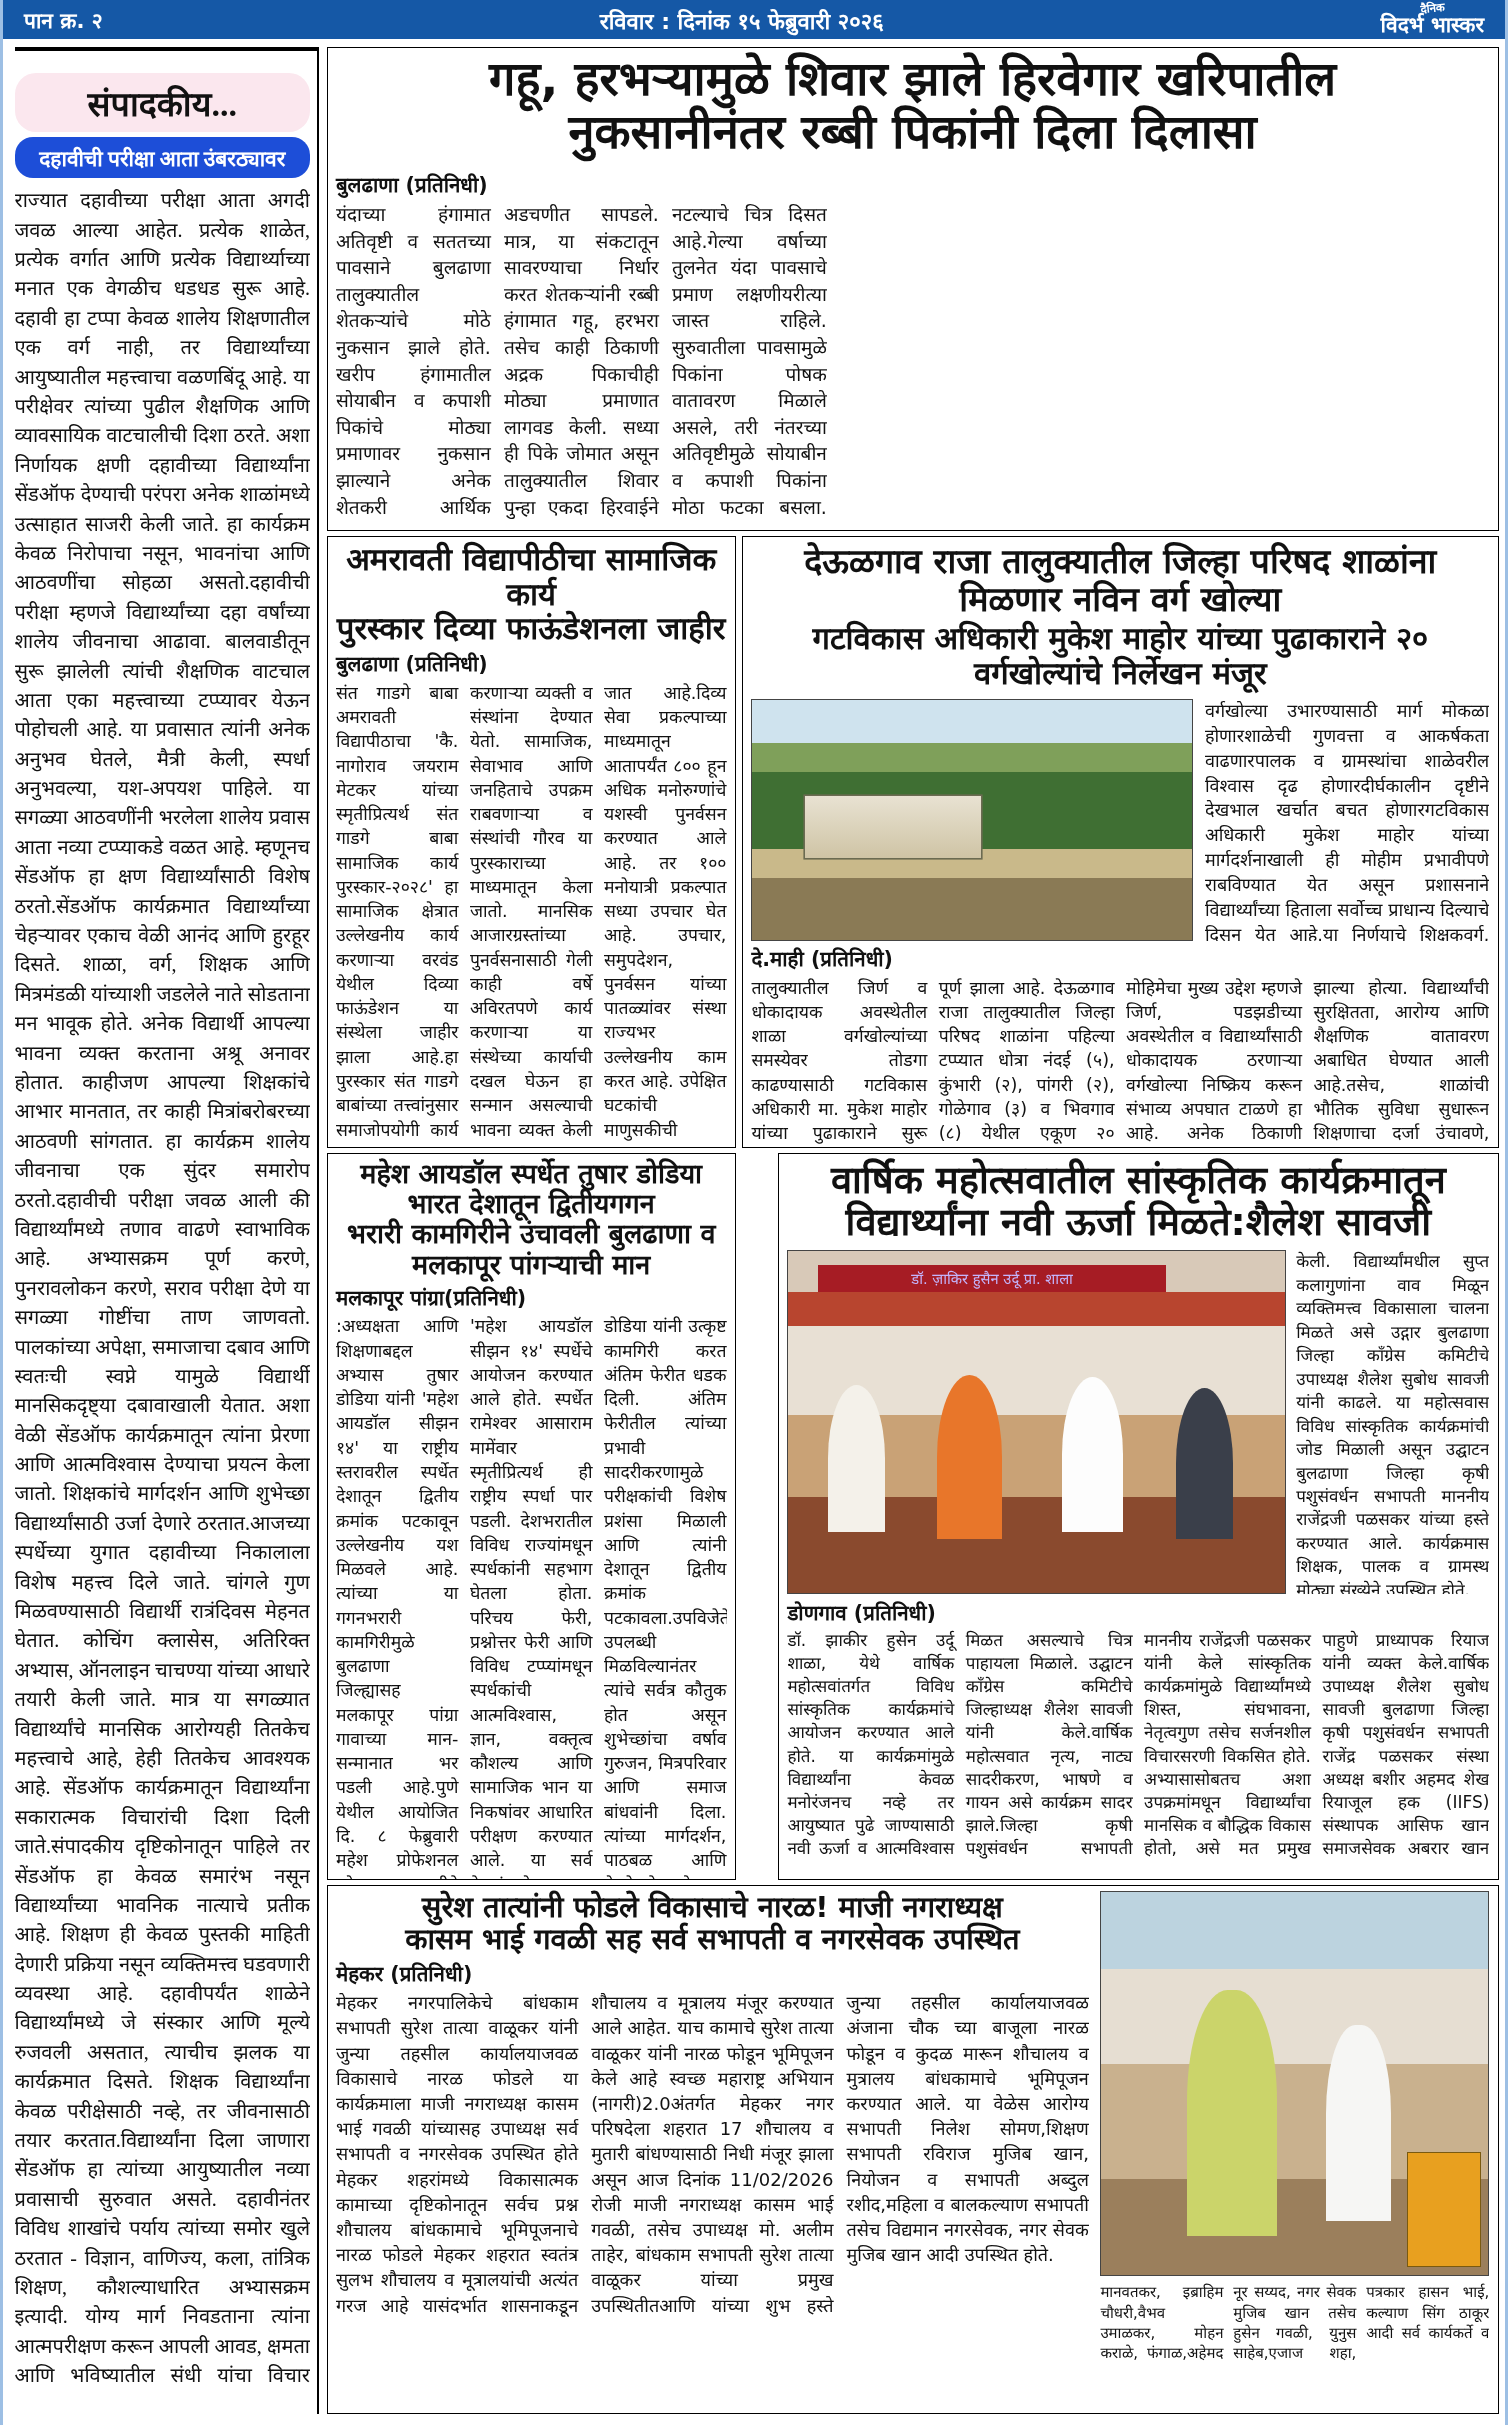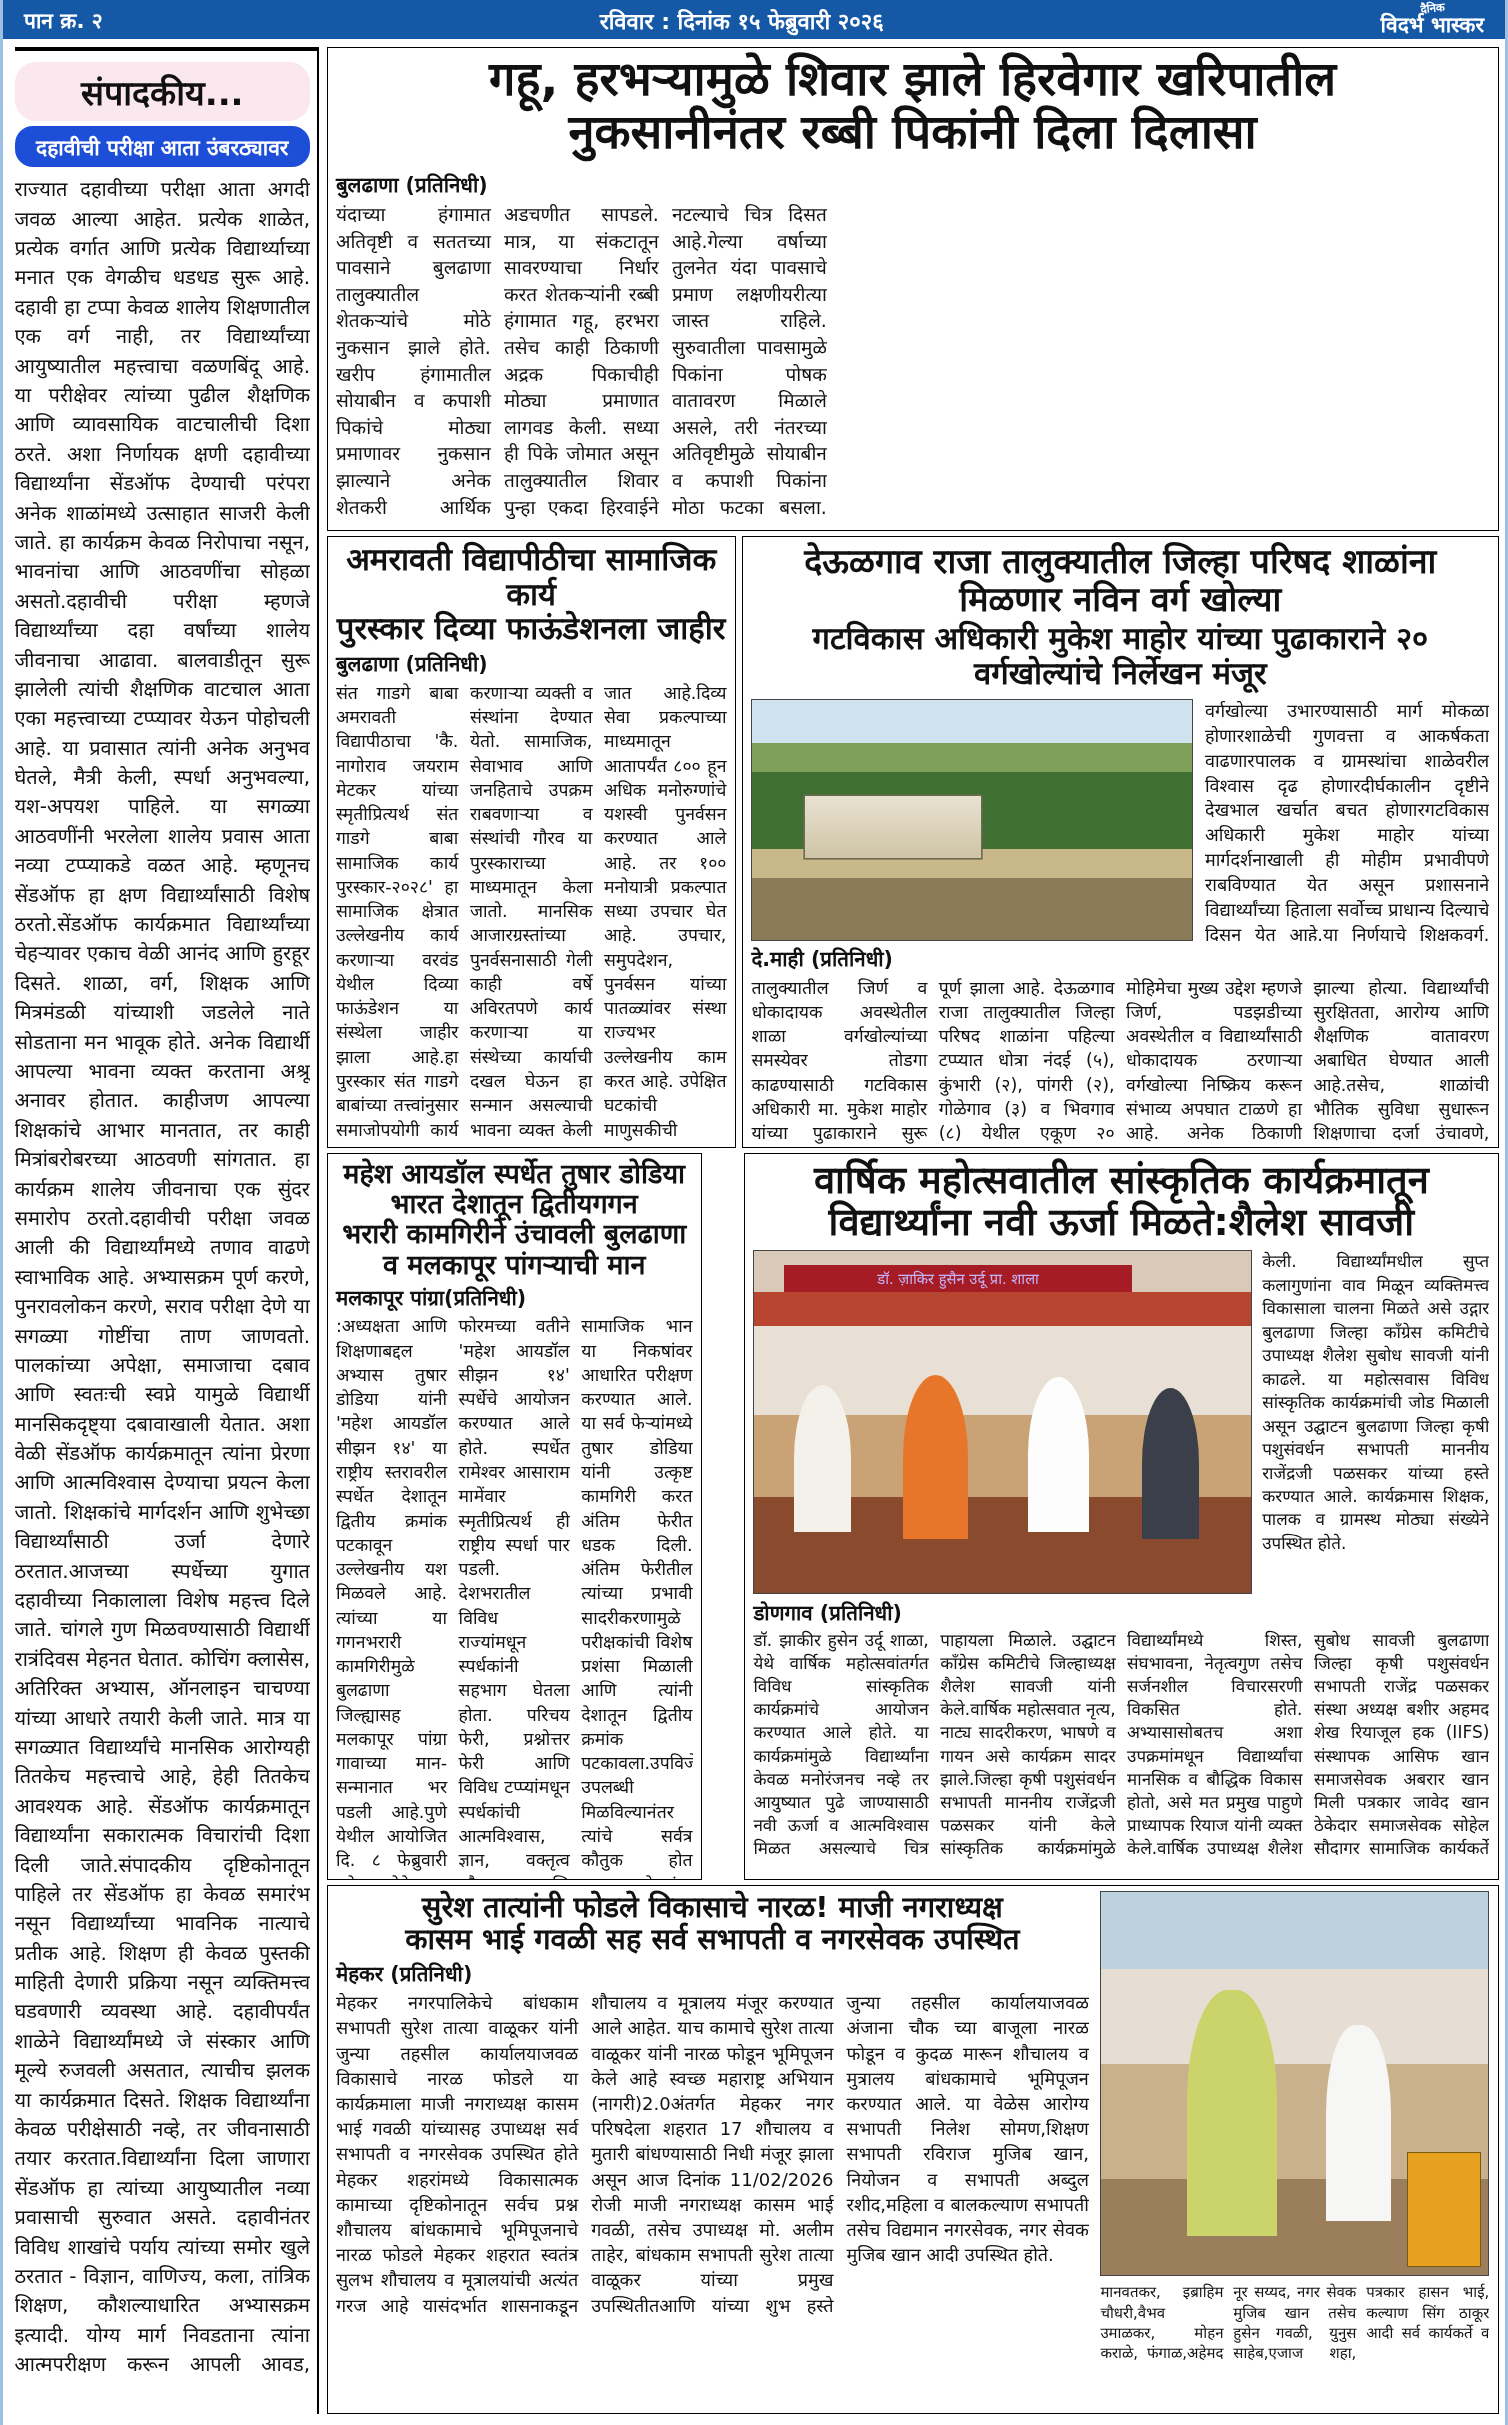--- a/index.html
+++ b/index.html
@@ -13,21 +13,21 @@
   .topbar .pageno{ font-size:21px; font-weight:bold; }
   .topbar .dateline{ font-size:22px; font-weight:bold; }
   .masthead{ text-align:center; line-height:1; }
   .masthead .m-top{ display:block; font-size:11.5px; font-weight:bold; transform:rotate(-6deg); }
   .masthead .m-main{ display:block; font-size:21px; font-weight:bold; }
   
   .content{ display:flex; padding:8.2px 6.5px 4.9px 11.5px; gap:8.2px; height:2380px; }
   .edit-col{ width:304px; flex:none; }
   .main-col{ flex:1; display:flex; flex-direction:column; gap:4.9px; }
   
-  .edit-col{ border-top:4.1px solid #000; padding-top:11px; border-right:2.5px double #000; padding-right:6.5px;}
+  .edit-col{ border-top:4.1px solid #000; padding-top:22px; border-right:2.5px double #000; padding-right:6.5px;font-family:Liberation Serif, serif;}
   .edit-title{ background:#fbe7ee; border-radius:21px; text-align:center;
     font-size:34px; font-weight:bold; padding:6.5px 0; }
   .edit-sub{ background:#1d4ed8; color:#fff; border-radius:18px; text-align:center;
     font-size:21px; font-weight:bold; padding:6.5px 3.3px; margin-top:4.9px; }
   .edit-body{ margin-top:8.2px; font-size:20px; line-height:1.47; text-align:justify;
     height:2201px; overflow:hidden; }
   
   .art{ border:1.6px solid #000; padding:4.9px 8.2px; overflow:hidden; background:#fff; }
   .hl{ text-align:center; font-weight:bold; line-height:1.12; }
   .dl{ font-weight:bold; font-size:20.5px; margin:3.3px 0; }
@@ -55,21 +55,21 @@
   .art-class .fig-row{ display:flex; gap:11.5px; margin-top:8.2px; height:242px; }
   .photo-school{ width:442px; background:
      linear-gradient(#cfe3ee 0 18%, #7fa05a 18% 30%, #3f6f33 30% 62%, #c9b98a 62% 74%, #8a7a55 74% 100%);
      border:0.8px solid #444; position:relative;}
   .photo-school::before{ content:""; position:absolute; left:12%; top:40%; width:40%; height:26%;
      background:linear-gradient(#e8e2d2,#cfc4a5); box-shadow:0 0 0 1.6px #6b6b52; }
   .art-class .side-col{ flex:1; font-size:18px; line-height:1.38; text-align:justify; overflow:hidden;}
   .art-class .body-cols{ column-count:4; column-gap:11.5px; font-size:17.6px; line-height:1.38; height:246px; margin-top:3.3px;}
   
   .row3{ display:flex; gap:6.5px; height:727px; }
-  .art-idol{ width:375px; flex:none; }
+  .art-idol{ width:409px; flex:none; }
   .art-idol .hl{ font-size:27px; }
   .art-idol .body-cols{ column-count:3; column-gap:11.5px; font-size:17.6px; line-height:1.38; height:606px; }
   .art-fest{ flex:1;margin-left:36px; }
   .art-fest .hl{ font-size:38px; }
   .art-fest .fig-row{ display:flex; gap:9.8px; margin-top:6.5px; height:344px; }
   .photo-stage{ width:499px; position:relative; border:0.8px solid #444; background:
      linear-gradient(180deg,#d8c9b8 0 12%, #b8452f 12% 22%, #e8e0d4 22% 48%, #c9a276 48% 72%, #8a4a2e 72% 100%);}
   .banner{ position:absolute; left:6%; top:4%; width:70%; background:#a61c24; color:#c4b5fd;
      font-size:14.7px; text-align:center; padding:3.3px 1.6px; }
   .person{ position:absolute; border-radius:50% 50% 0 0; }

